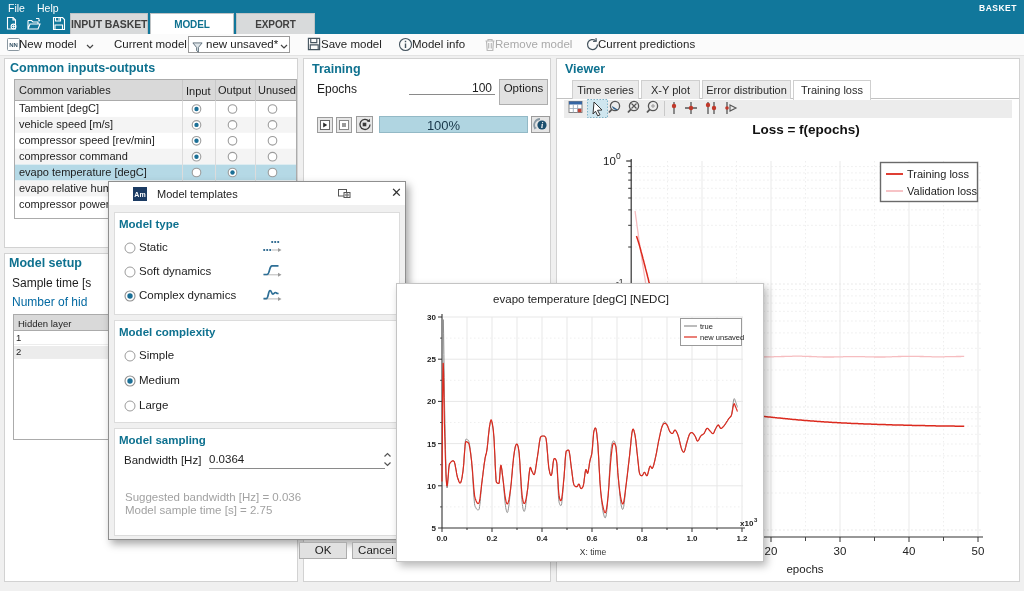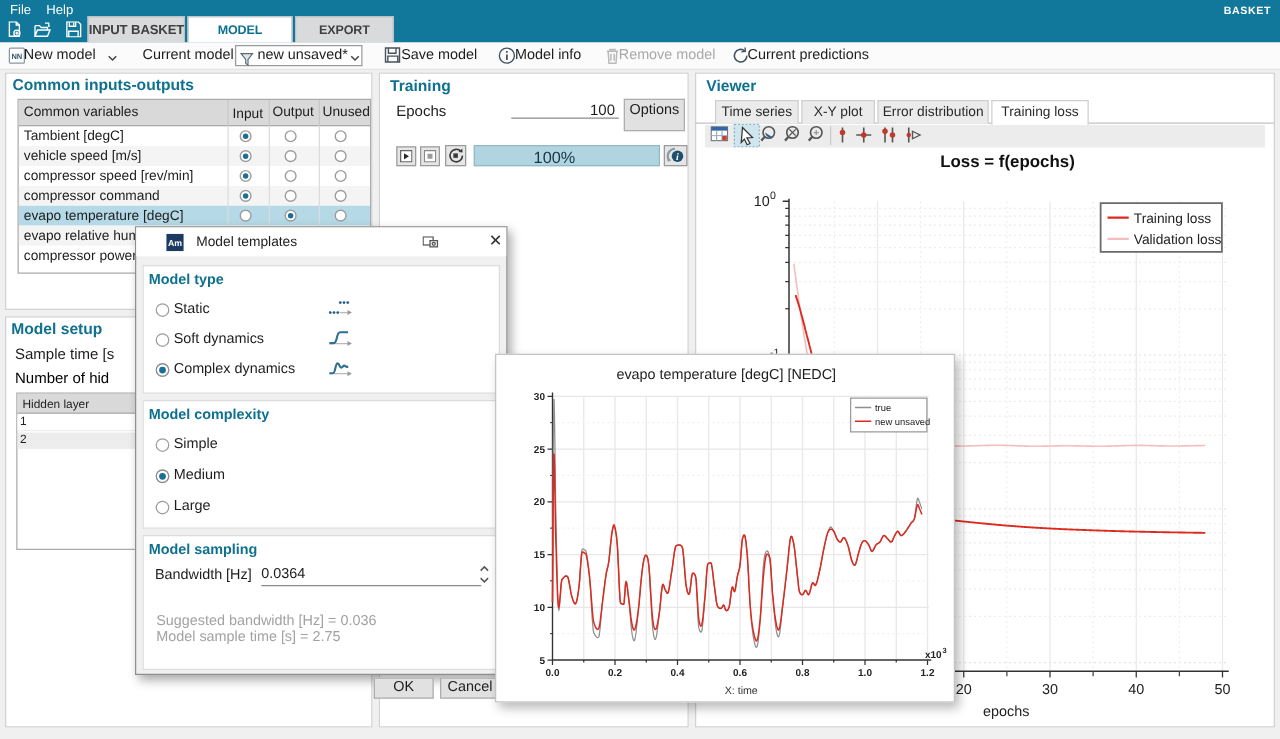--- a/index.html
+++ b/index.html
@@ -132,21 +132,21 @@
       <circle cx="257.5" cy="103.4" r="4.3" fill="#fff" stroke="#9c9c9c" stroke-width="1.1"></circle>
       <rect x="167" y="0" width="1" height="112" fill="#dcdcdc"></rect>
       <rect x="200" y="0" width="1" height="112" fill="#dcdcdc"></rect>
       <rect x="240" y="0" width="1" height="112" fill="#dcdcdc"></rect>
     </svg>
 </div>
 
 <div class="panel" id="p2" style="left:4px;top:253px;width:294px;height:329px;"></div>
 <div class="ptitle" style="left:9px;top:256px;">Model setup</div>
 <div class="abs" style="left:12px;top:276px;font-size:12px;color:#1d1d1d;">Sample time [s</div>
-<div class="abs" style="left:12px;top:295px;font-size:12px;color:#000000;">Number of hid</div>
+<div class="abs" style="left:12px;top:295px;font-size:12px;color:#0369a1;">Number of hid</div>
 <div class="abs" style="left:13px;top:314px;width:240px;height:126px;background:#fff;border:1px solid #ababab;">
   <div class="abs" style="left:0;top:0;width:100%;height:16px;background:#d9d9d9;border-bottom:1px solid #ababab;"></div>
   <div class="abs" style="left:4px;top:2.5px;font-size:9.5px;color:#222;">Hidden layer</div>
   <div class="abs" style="left:0;top:17px;width:100%;height:13px;background:#fff;font-size:9.5px;color:#222;padding-left:2px;border-bottom:1px solid #ededed;">1</div>
   <div class="abs" style="left:0;top:31px;width:100%;height:13px;background:#ececec;font-size:9.5px;color:#222;padding-left:2px;border-bottom:1px solid #ededed;">2</div>
 </div>
 
 <div class="panel" id="p3" style="left:303px;top:58px;width:248px;height:524px;"></div>
 <div class="ptitle" style="left:312px;top:62px;">Training</div>
 <div class="abs" style="left:317px;top:82px;font-size:12px;color:#1d1d1d;">Epochs</div>

